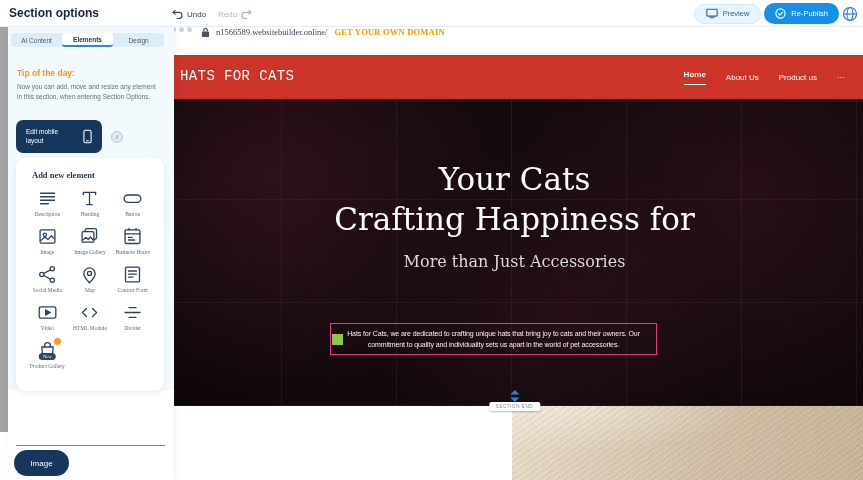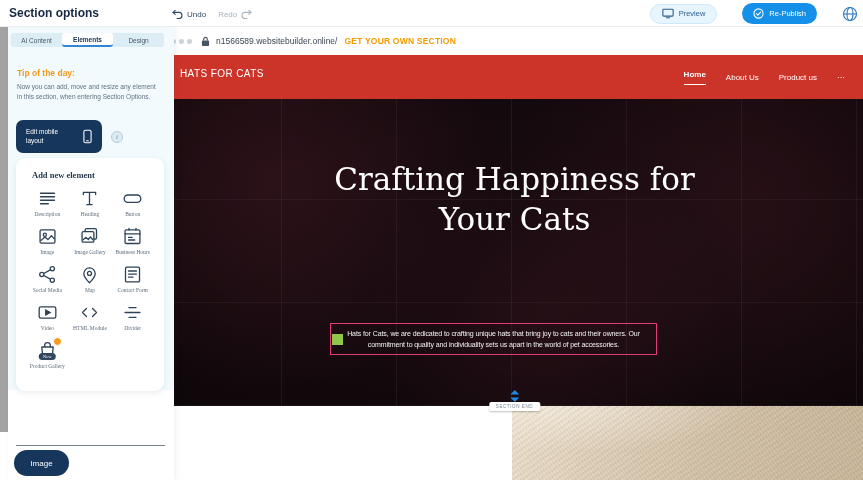--- a/index.html
+++ b/index.html
@@ -10,21 +10,21 @@
   
   .topbar { position:absolute; left:0; top:0; width:863px; height:27px; background:#fff; border-bottom:1px solid #e9edf1; z-index:40; }
   .topbar-title { position:absolute; left:9px; top:6px; font-size:12px; font-weight:bold; color:#16283f; }
   .undo-redo { position:absolute; left:172px; top:0; height:27px; display:flex; align-items:center; }
   .ur-group { display:flex; align-items:flex-end; gap:4px; cursor:pointer; }
   .ur-group.redo { margin-left:12px; }
   .ur-icon { width:11px; height:10px; display:flex; color:#2e4864; }
   .ur-icon.flip { transform:scaleX(-1); }
   .ur-label { font-size:8px; color:#2e4864; }
   .ur-group.redo .ur-label, .ur-group.redo .ur-icon { color:#a8b4c0; }
-  .topbar-right { position:absolute; right:5px; top:0; height:27px; display:flex; align-items:center; gap:25px; }
+  .topbar-right { position:absolute; right:5px; top:0; height:27px; display:flex; align-items:center; gap:3px; }
   .btn-preview { display:flex; align-items:center; gap:5px; height:20px; padding:0 11px; border-radius:10px; background:#e7f5fe; border:1px solid #cfe9fa; color:#2a5f8a; font-size:7.5px; font-family:inherit; cursor:pointer; }
   .btn-republish { display:flex; align-items:center; gap:5px; height:21px; padding:0 11px; border-radius:11px; background:#1590e8; border:none; color:#fff; font-size:7.5px; font-family:inherit; cursor:pointer; }
   .globe { width:16px; height:16px; display:flex; cursor:pointer; }
 
   
   .sidebar { position:absolute; left:8px; top:27px; width:166px; height:453px; background:#f2fafd; z-index:30; box-shadow:2px 0 6px rgba(30,60,90,0.07); }
   .sidebar-bottom { position:absolute; left:0; top:363px; width:166px; height:90px; background:#fff; }
   .tabs { position:absolute; left:3px; top:6px; width:153px; height:14px; background:#ddedf6; border-radius:3px; display:flex; }
   .tab { flex:1; display:flex; align-items:center; justify-content:center; font-size:6.5px; color:#47596c; cursor:pointer; border-radius:3px; }
   .tab.active { background:#fff; color:#17334f; font-weight:bold; border-bottom:2px solid #2f86d2; }
@@ -44,30 +44,30 @@
   .el-icon svg { width:100%; height:100%; display:block; }
   .el-label { margin-top:2px; font-size:5.5px; color:#5c6d7e; text-align:center; line-height:1.25; max-width:42px; }
   .badge-dot { position:absolute; top:-3px; right:7px; width:9px; height:9px; border-radius:50%; background:#f59b1e; border:1.5px solid #fff; }
   .badge-new { position:absolute; top:13px; left:50%; transform:translateX(-50%); background:#30475e; color:#fff; font-size:4.5px; padding:1px 4px; border-radius:5px; white-space:nowrap; }
 
   .sidebar-divider { position:absolute; left:8px; top:418px; width:149px; height:1px; background:#77828e; }
   .btn-done { position:absolute; left:6px; top:423px; width:55px; height:26px; border-radius:13px; background:#16365c; border:none; color:#fff; font-size:8px; font-family:inherit; cursor:pointer; }
 
   
   .preview { position:absolute; left:166px; top:27px; width:697px; height:453px; background:#fff; }
-  .browser-bar { position:absolute; left:0; top:0; width:697px; height:28px; background:#fff; display:flex; align-items:center; z-index:5; }
+  .browser-bar { position:absolute; left:0; top:0; width:697px; height:28px; background:#fff; display:flex; z-index:5;font-family:Liberation Serif, serif; }
   .dots { display:flex; gap:3px; margin-left:5px; }
   .dot { width:5px; height:5px; border-radius:50%; background:#ccd3d9; }
   .lock { margin-left:9px; width:9px; height:11px; display:flex; }
   .url { margin-left:6px; font-size:8.5px; color:#3a4654; }
   .domain-cta { margin-left:7px; font-size:8.5px; font-weight:bold; color:#f59b00; letter-spacing:0.2px; cursor:pointer; }
 
   .site { position:absolute; left:0; top:28px; width:697px; height:425px; overflow:hidden; background:#fff; }
   .site-header { position:absolute; left:0; top:0; width:697px; height:44px; background:#cd3429; }
-  .site-logo { position:absolute; left:14px; top:13px; font-family:Liberation Sans, sans-serif; font-size:10px; color:#fff; letter-spacing:0.4px; }
+  .site-logo { position:absolute; left:14px; top:13px; font-family:Liberation Mono, monospace; font-size:14px; color:#fff; letter-spacing:0.4px; }
   .site-nav { position:absolute; right:18px; top:0; height:44px; display:flex; align-items:center; gap:20px; }
   .nav-item { font-size:8px; color:#fff; cursor:pointer; }
   .nav-item.active { font-weight:bold; padding-bottom:5px; border-bottom:1.5px solid #fff;text-align:center; }
 
   .hero { position:absolute; left:0; top:44px; width:697px; height:307px;
     background-color:#150a0e;
     background-image:
       radial-gradient(circle at 15% 25%, rgba(140,50,70,0.20), transparent 35%),
       radial-gradient(circle at 55% 70%, rgba(120,40,60,0.16), transparent 40%),
       radial-gradient(circle at 85% 30%, rgba(130,45,65,0.16), transparent 38%),
@@ -335,40 +335,41 @@
         <span class="dot"></span>
         <span class="dot"></span>
       </div>
       <span class="lock">
         <svg viewBox="0 0 10 12">
             <rect x="1" y="5" width="8" height="6" rx="1" fill="#4a5563"></rect>
             <path d="M3 5V3.5a2 2 0 0 1 4 0V5" stroke="#4a5563" fill="none" stroke-width="1.3"></path>
           </svg>
       </span>
       <span class="url">n1566589.websitebuilder.online/</span>
-      <span class="domain-cta">GET YOUR OWN SECTION</span>
+      <span class="domain-cta">GET YOUR OWN DOMAIN</span>
     </div>
 
     <div class="site">
 
       <div class="site-header">
         <div class="site-logo">HATS FOR CATS</div>
         <nav class="site-nav">
           <span class="nav-item active">Home</span>
           <span class="nav-item">About Us</span>
           <span class="nav-item">Product us</span>
           <span class="nav-item">⋯</span>
         </nav>
       </div>
 
       <div class="hero">
         <div class="hero-h1">
+          <div>Your Cats</div>
           <div>Crafting Happiness for</div>
-          <div>Your Cats</div>
-        </div>
+        </div>
+        <div class="hero-sub">More than Just Accessories</div>
         <div class="para-box">
           <span class="green-handle"></span>
           <p class="para-text">Hats for Cats, we are dedicated to crafting unique hats that bring joy to cats and their owners. Our commitment to quality and individuality sets us apart in the world of pet accessories.</p>
         </div>
         <div class="section-handle">
           <span class="arrow-ic">
             <svg viewBox="0 0 11 12" fill="#1e88e5">
                 <path d="M5.5 0 10 4.5H1z"></path>
                 <path d="M5.5 12 10 7.5H1z"></path>
               </svg>

